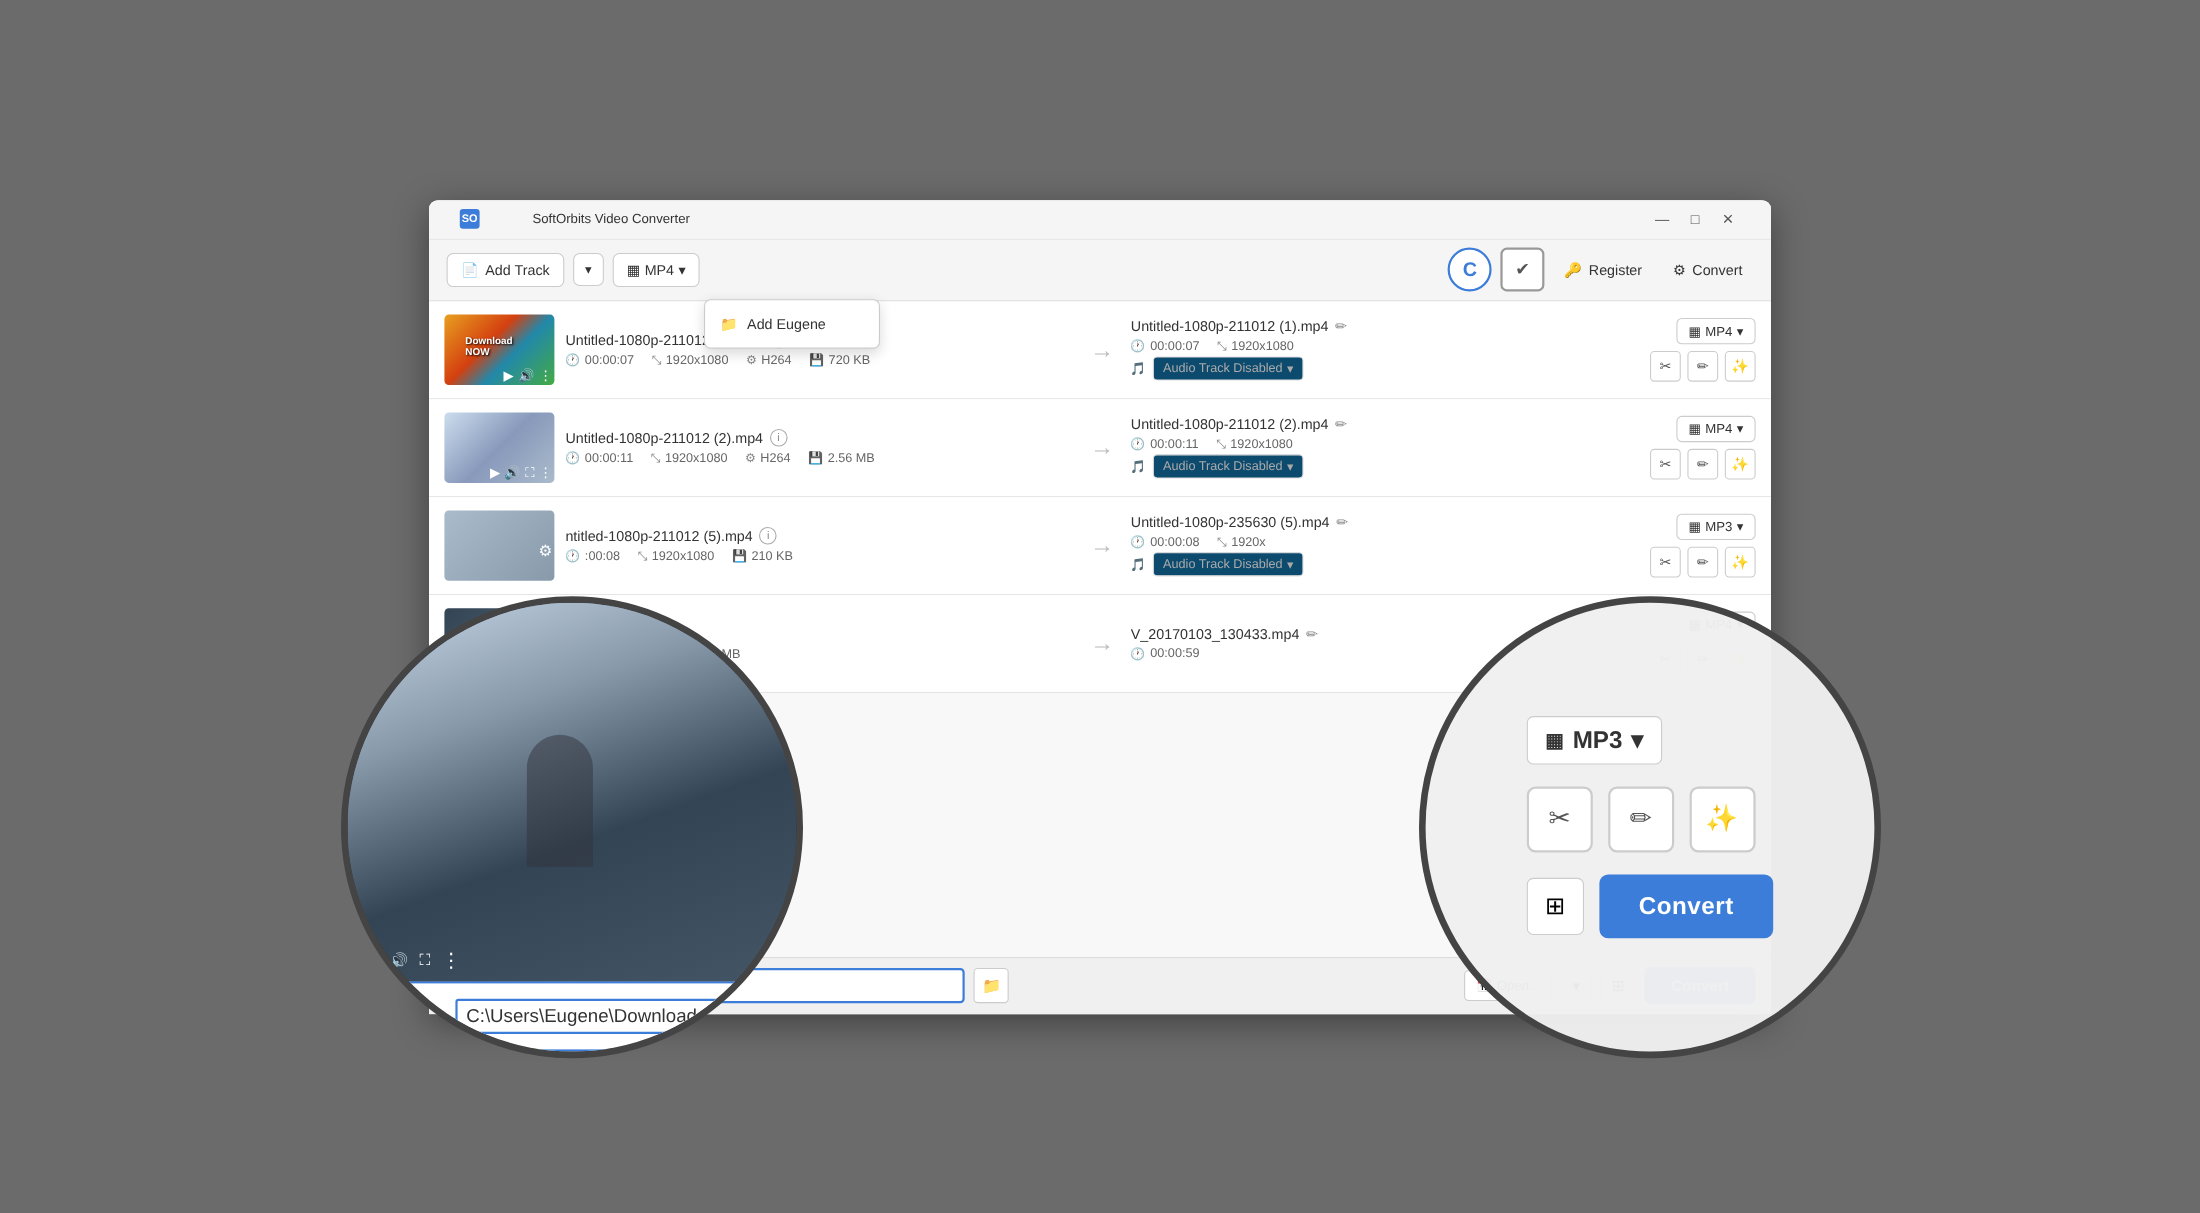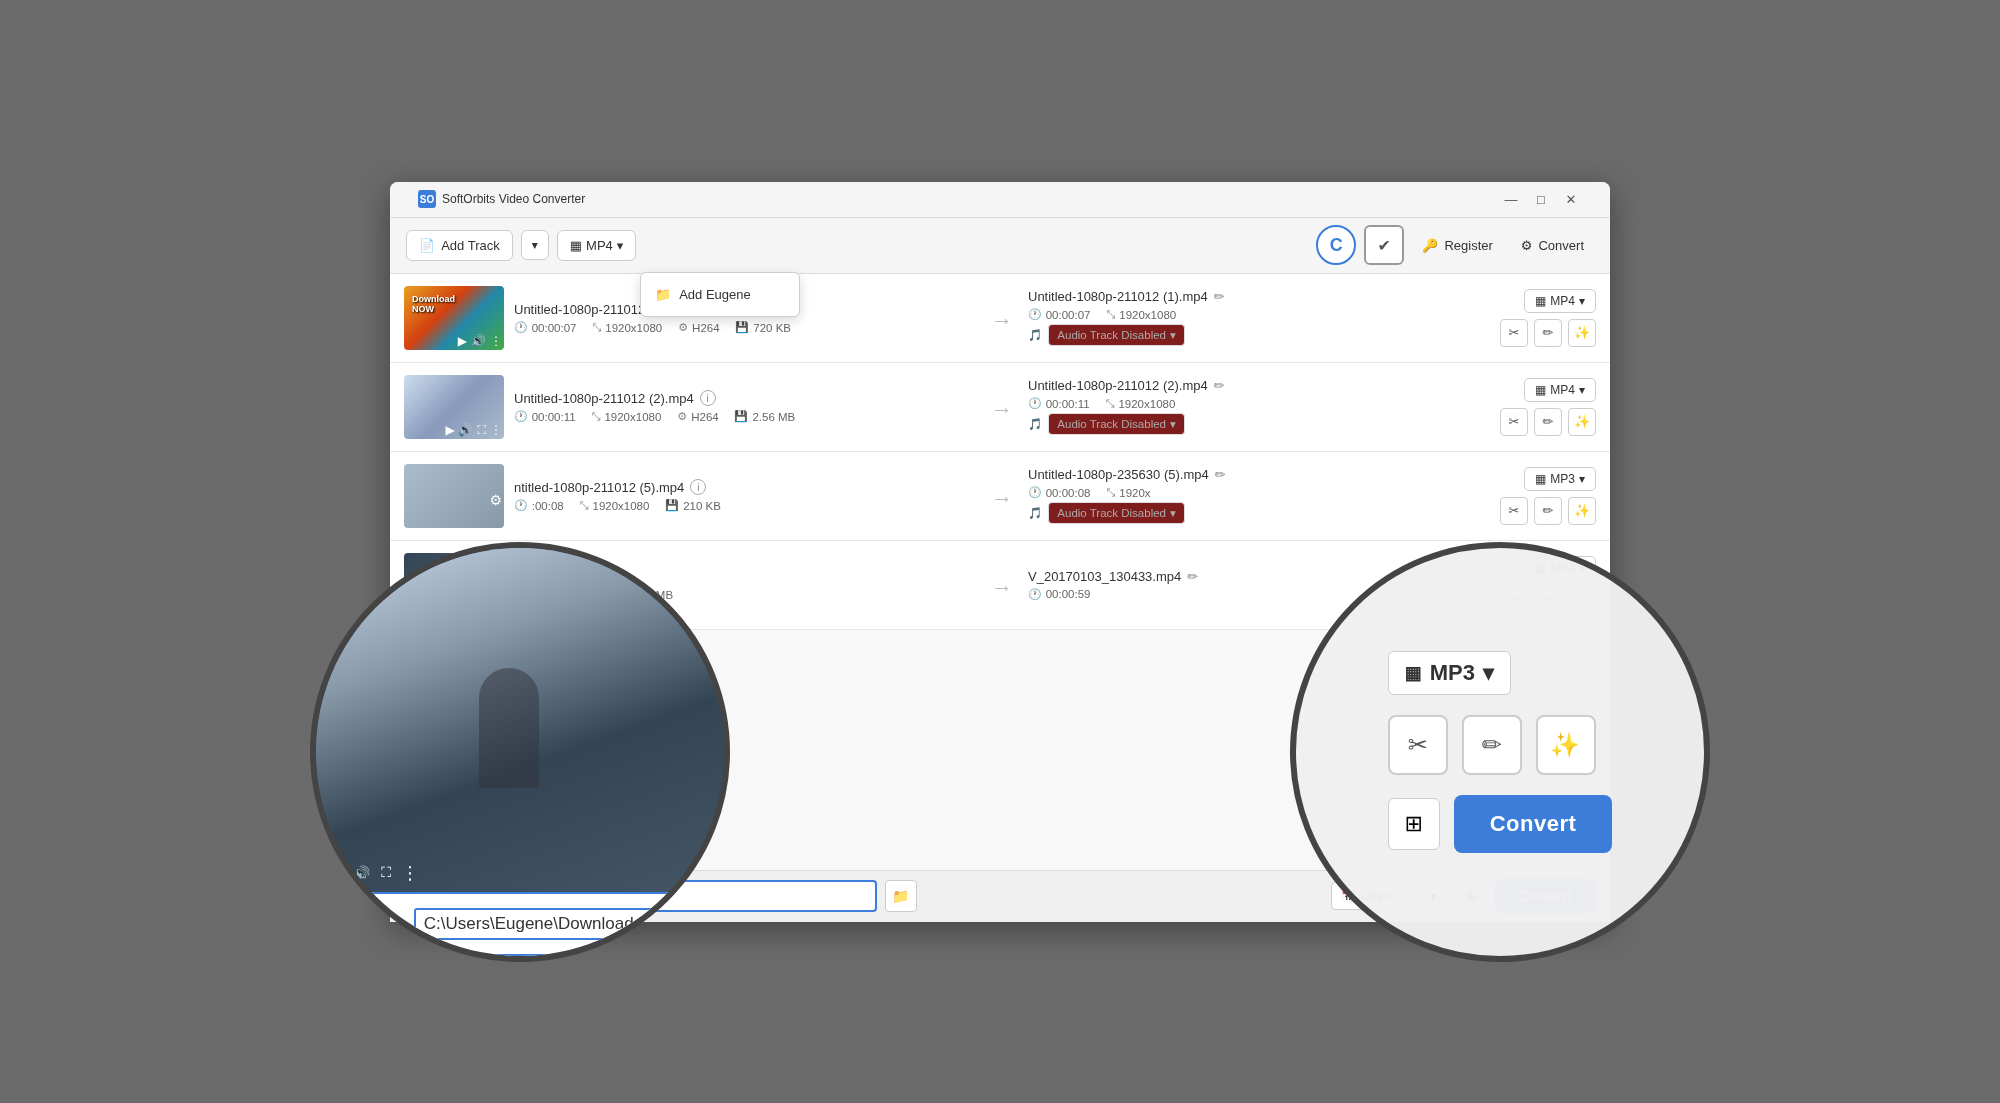--- a/index.html
+++ b/index.html
@@ -45,20 +45,21 @@
       justify-content: center;
       margin-right: 6px;
       font-size: 10px;
       color: white;
       font-weight: bold;
     }
     .titlebar-title {
       font-size: 12px;
       color: #333;
       flex: 1;
+      margin-left: 42px;
     }
     .titlebar-controls {
       display: flex;
       gap: 8px;
     }
     .titlebar-btn {
       width: 22px;
       height: 22px;
       display: flex;
       align-items: center;
@@ -341,21 +342,21 @@
       align-items: center;
       gap: 6px;
       font-size: 11.5px;
       color: #999;
       margin-top: 3px;
     }
     .audio-dropdown {
       display: flex;
       align-items: center;
       gap: 4px;
-      background: #7f1d1d;
+      background: #0c4a6e;
       border: 1px solid #ddd;
       border-radius: 4px;
       padding: 3px 8px;
       font-size: 11.5px;
       color: #aaa;
       cursor: pointer;
       justify-content: flex-end;
     }
 
     
@@ -647,21 +648,21 @@
     <button class="btn-settings">
       <span>⚙</span>
       <span>Convert</span>
     </button>
   </div>
 
   <div class="content">
 
     <div class="file-row">
       <div class="file-thumb thumb-1">
-        <div style="padding:8px;color:white;font-size:9px;font-weight:bold;text-shadow:1px 1px 2px #000;">Download<br>NOW</div>
+        <div style="padding:19px;color:white;font-size:9px;font-weight:bold;text-shadow:1px 1px 2px #000;">Download<br>NOW</div>
         <div class="thumb-overlay">
           <span style="font-size:12px;color:white;cursor:pointer;">▶</span>
           <span style="font-size:12px;color:white;">🔊</span>
           <span style="font-size:12px;color:white;cursor:pointer;">⋮</span>
         </div>
       </div>
       <div class="file-info">
         <div class="file-name-row">
           <span class="file-name">Untitled-1080p-211012 (1).mp4</span>
           <div class="info-icon">i</div>

